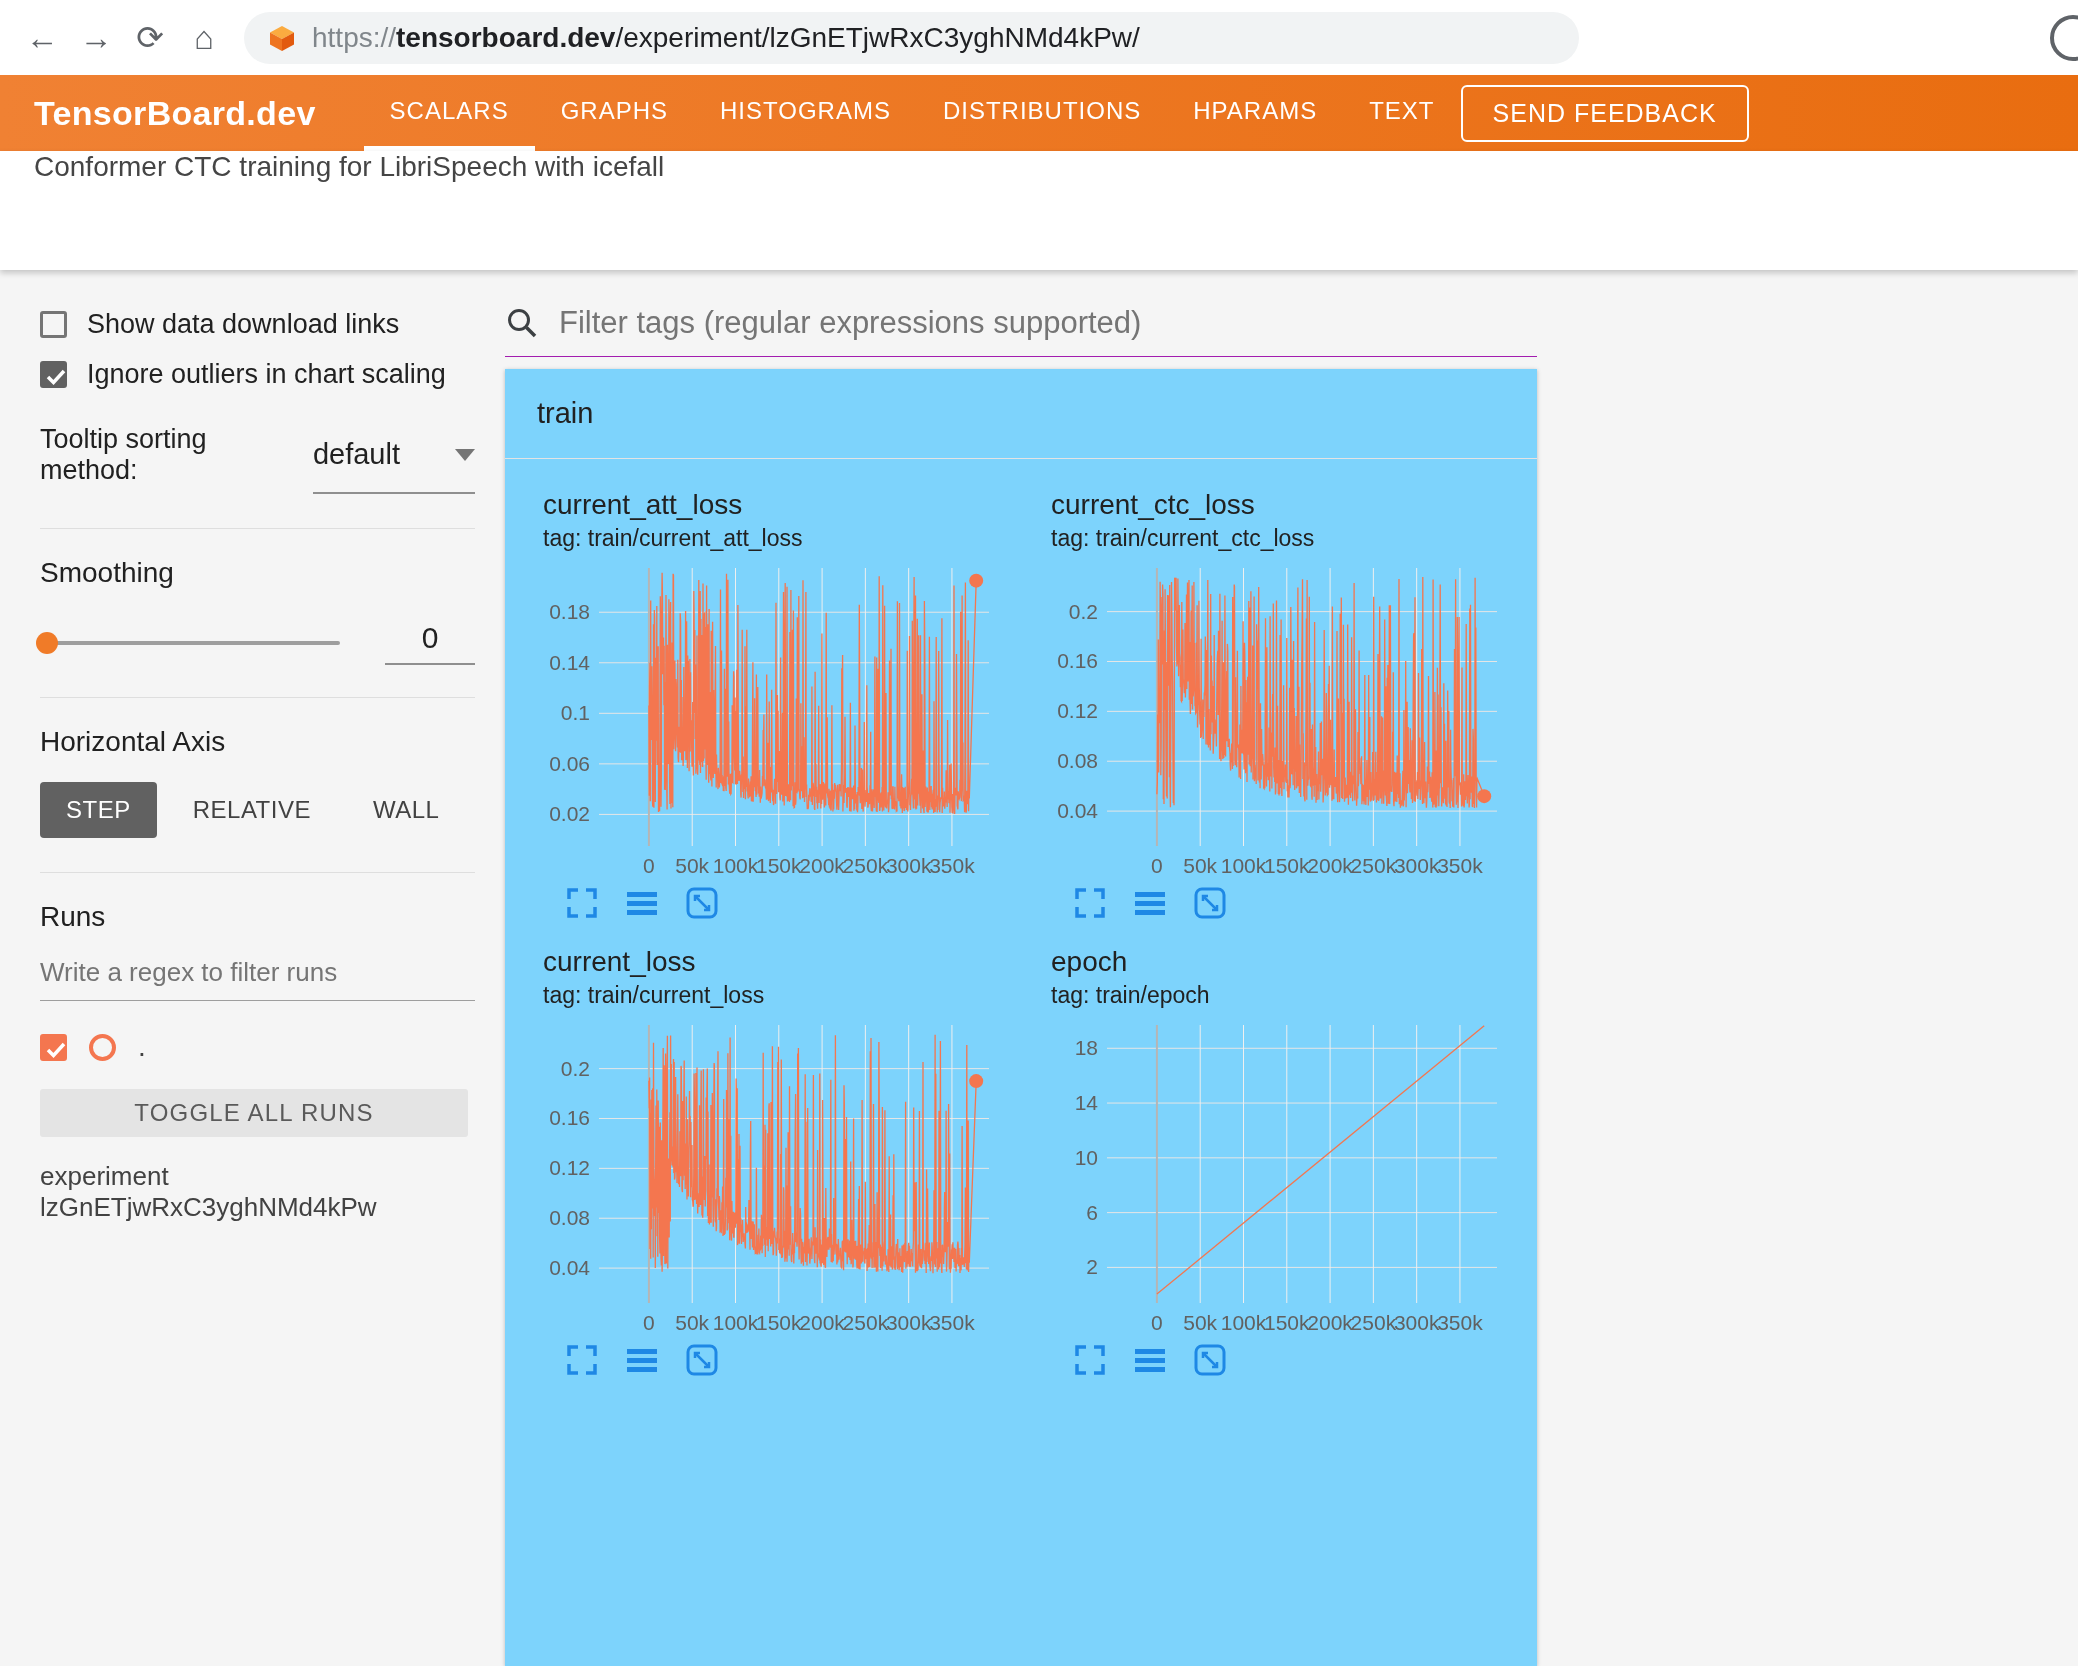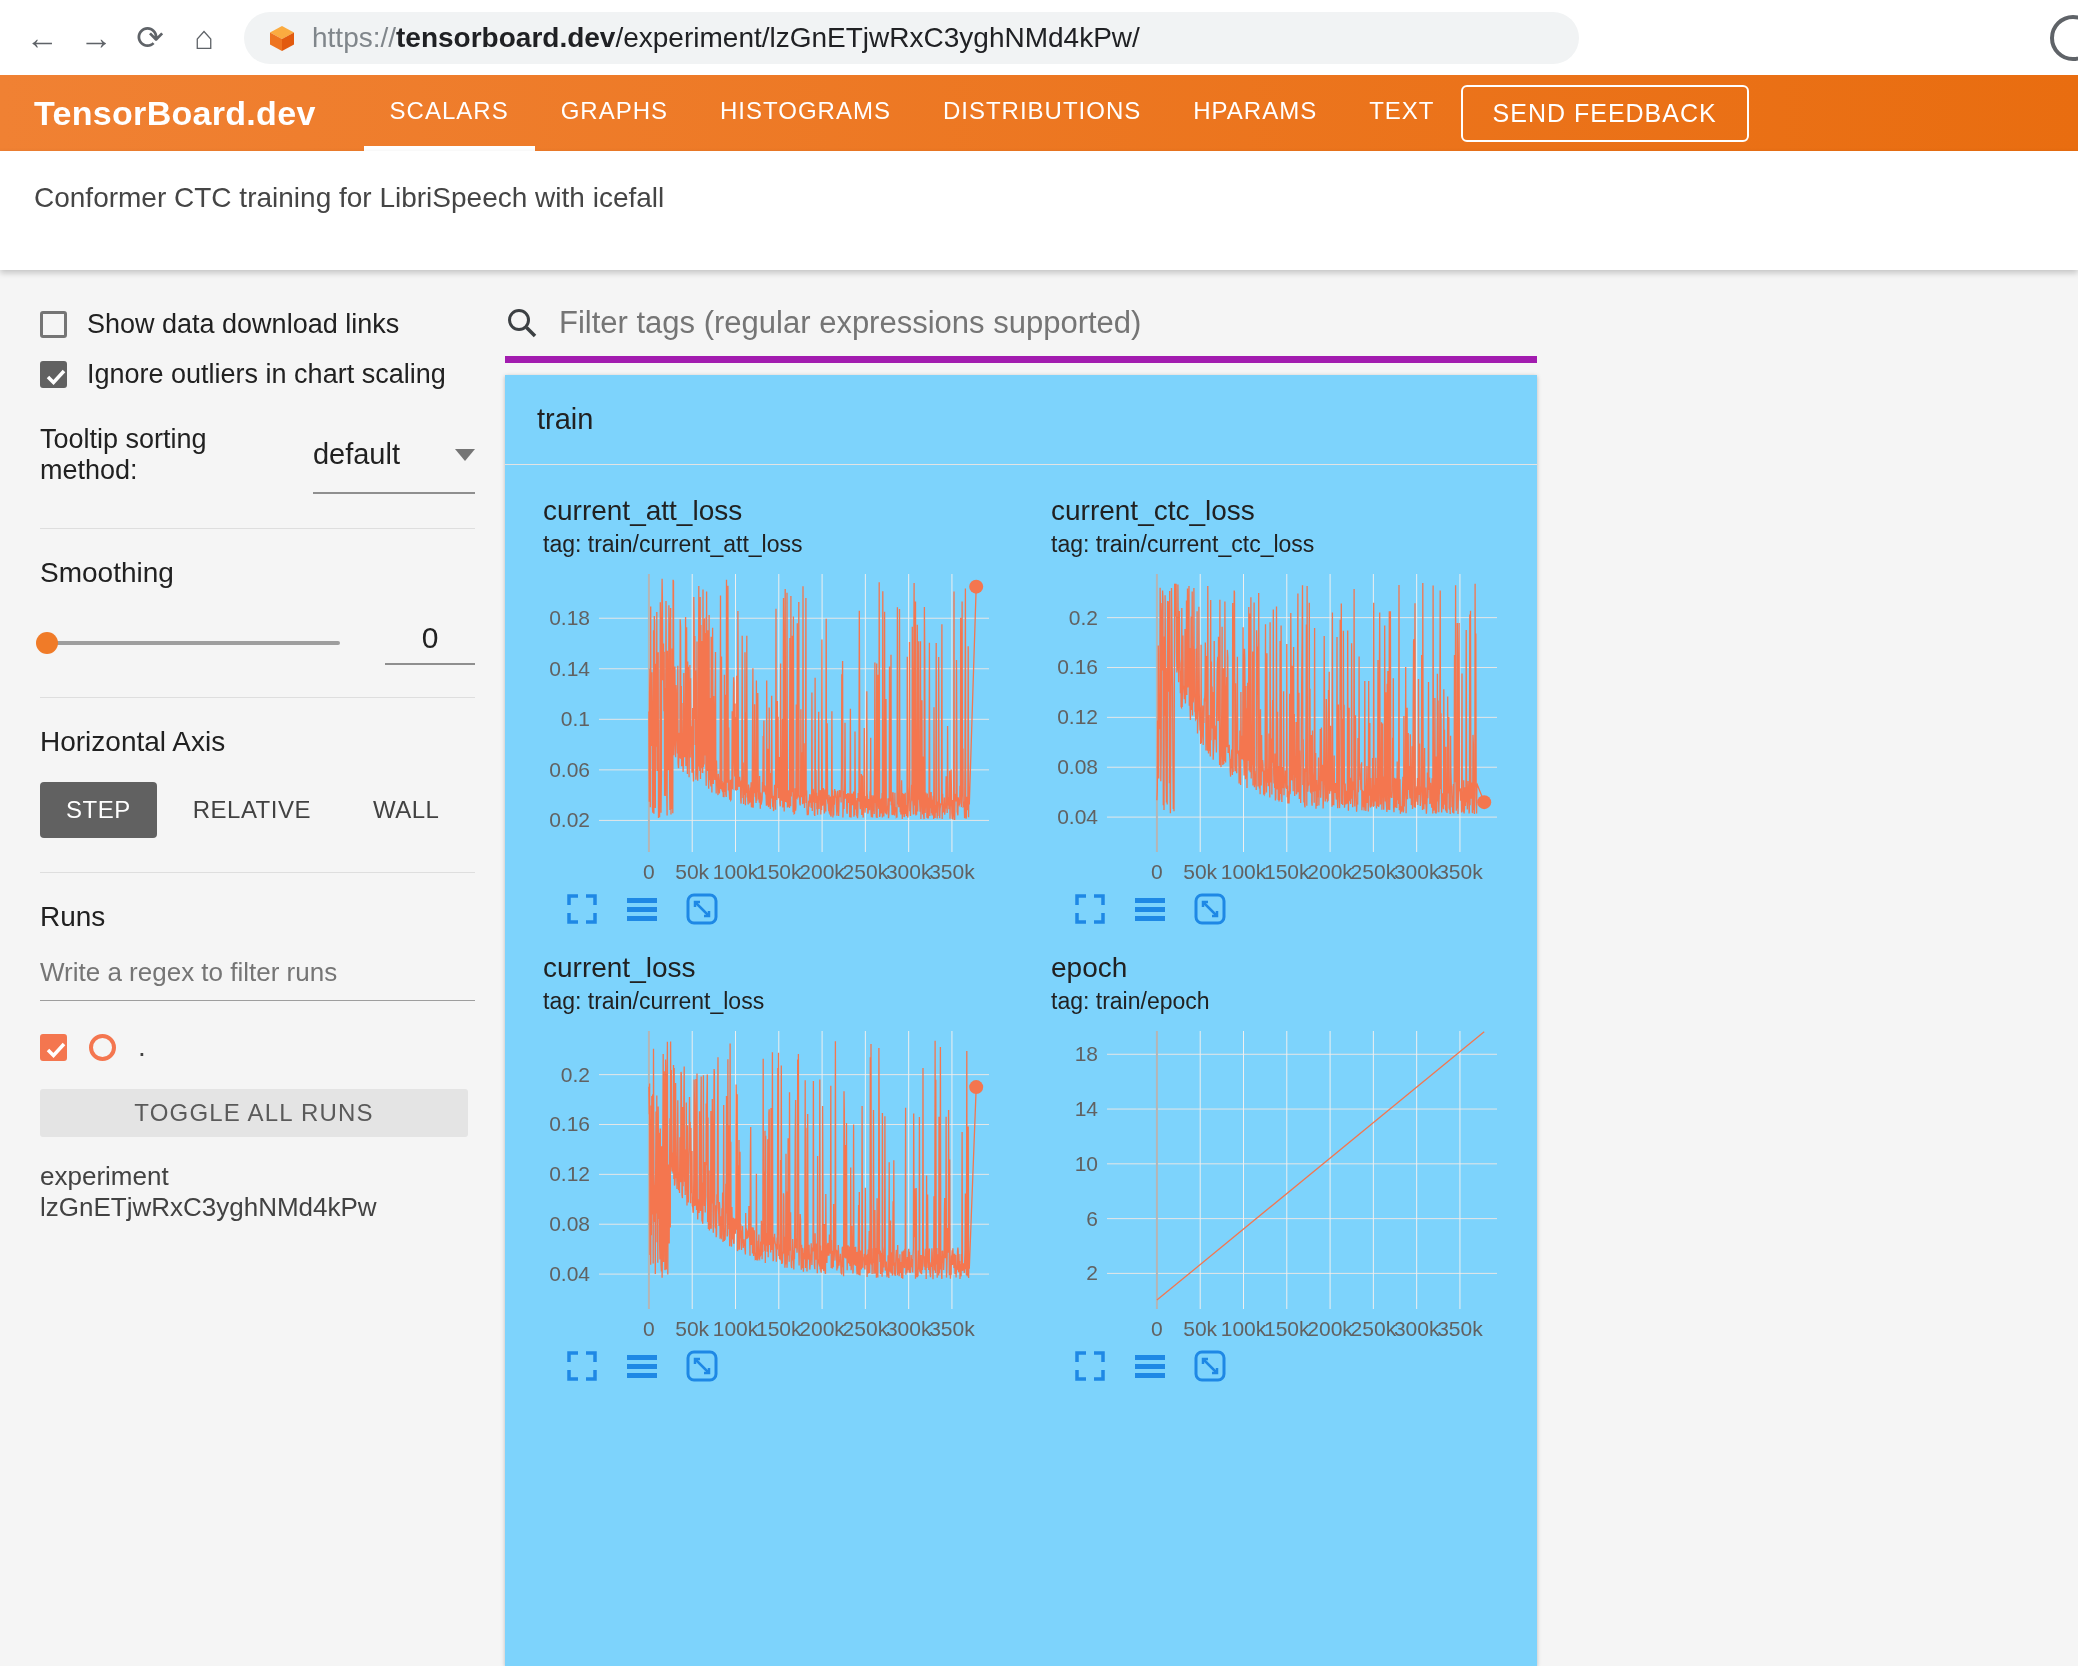--- a/index.html
+++ b/index.html
@@ -32,21 +32,21 @@
                display:flex; align-items:stretch; padding:0 0 0 34px; color:#fff; }
   .logo{ font-size:34px; font-weight:700; align-self:center; margin-right:48px; letter-spacing:0.3px; white-space:nowrap; }
   .tabs{ display:flex; align-items:stretch; }
   .tab{ padding:0 26px; display:flex; align-items:center; font-size:24px; font-weight:500;
         letter-spacing:1px; border-bottom:5px solid transparent; cursor:pointer; white-space:nowrap; }
   .tab.active{ border-bottom-color:#fff; }
   .feedback-btn{ margin-left:auto; margin-right:510px; align-self:center; border:2px solid #fff; border-radius:6px;
                  background:transparent; color:#fff; padding:12px 30px; font-size:25px; font-weight:500;
                  letter-spacing:1px; font-family:inherit; white-space:nowrap; }
 
-  .subtitle-bar{ height:119px; background:#fff; display:flex; align-items:center;
+  .subtitle-bar{ height:119px; background:#fff; display:flex; align-items:flex-start;
                  padding:0 34px 26px 34px; box-shadow:0 3px 6px rgba(0,0,0,0.2); position:relative; z-index:3; }
   .subtitle{ font-size:28px; color:#454545; }
 
   
   .content{ display:flex; height:1396px; }
   .sidebar{ width:505px; flex:none; padding:34px 30px 0 40px; }
   .main{ width:1032px; flex:none; display:flex; flex-direction:column; padding-top:34px; }
 
   
   .chk-row{ display:flex; align-items:center; gap:20px; height:40px; }
@@ -87,21 +87,21 @@
 
   .run-row{ display:flex; align-items:center; gap:22px; margin-top:26px; height:40px; }
   .swatch{ width:27px; height:27px; border-radius:50%; border:4px solid var(--run); flex:none; }
   .run-name{ font-size:28px; color:#424242; }
 
   .toggle-btn{ margin-top:22px; width:428px; height:48px; background:#e4e4e4; border:none; border-radius:3px;
                font-size:24px; letter-spacing:1.2px; color:#5a5a5a; font-family:inherit; cursor:pointer; }
   .exp-id{ margin-top:24px; font-size:26px; color:#424242; }
 
   
-  .filter-row{ display:flex; align-items:center; gap:18px; border-bottom:7px solid #a21caf; padding-bottom:14px; }
+  .filter-row{ display:flex; align-items:center; gap:18px; border-bottom:1px solid #a21caf; padding-bottom:14px; }
   .filter-input{ flex:1; border:none; background:transparent; font-size:31px; color:#212121;
                  outline:none; font-family:inherit; }
   .filter-input::placeholder{ color:#757575; opacity:1; }
 
   .card{ margin-top:12px; background:#7dd3fc; box-shadow:0 1px 4px rgba(0,0,0,0.25); flex:1; }
   .card-header{ padding:28px 32px; font-size:29px; color:#212121; border-bottom:1px solid #e3e3e3; }
   .charts{ display:grid; grid-template-columns:1fr 1fr; padding:10px 8px 0 8px; }
   .chart-cell{ padding:20px 10px 6px 30px; }
   .chart-title{ font-size:28px; color:#212121; }
   .chart-tag{ font-size:23px; color:#212121; margin-top:4px; }

